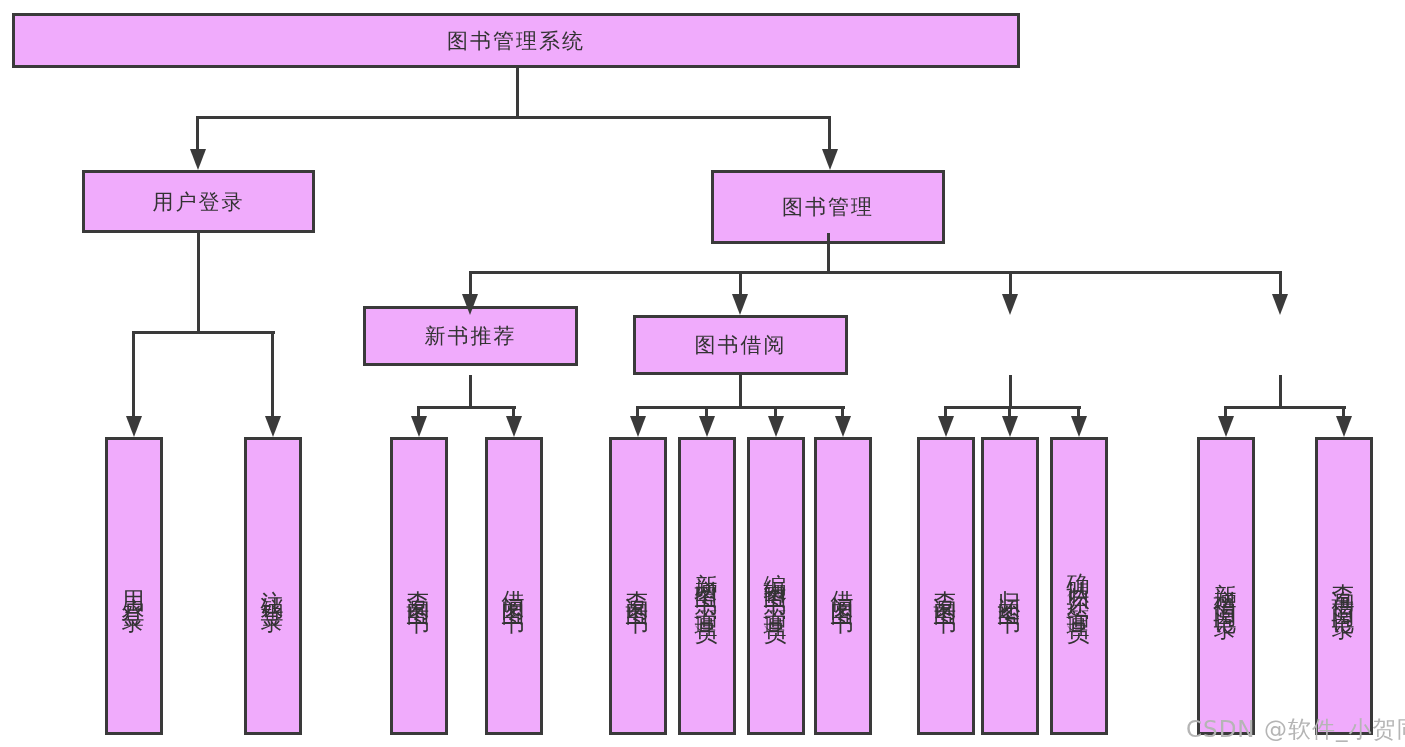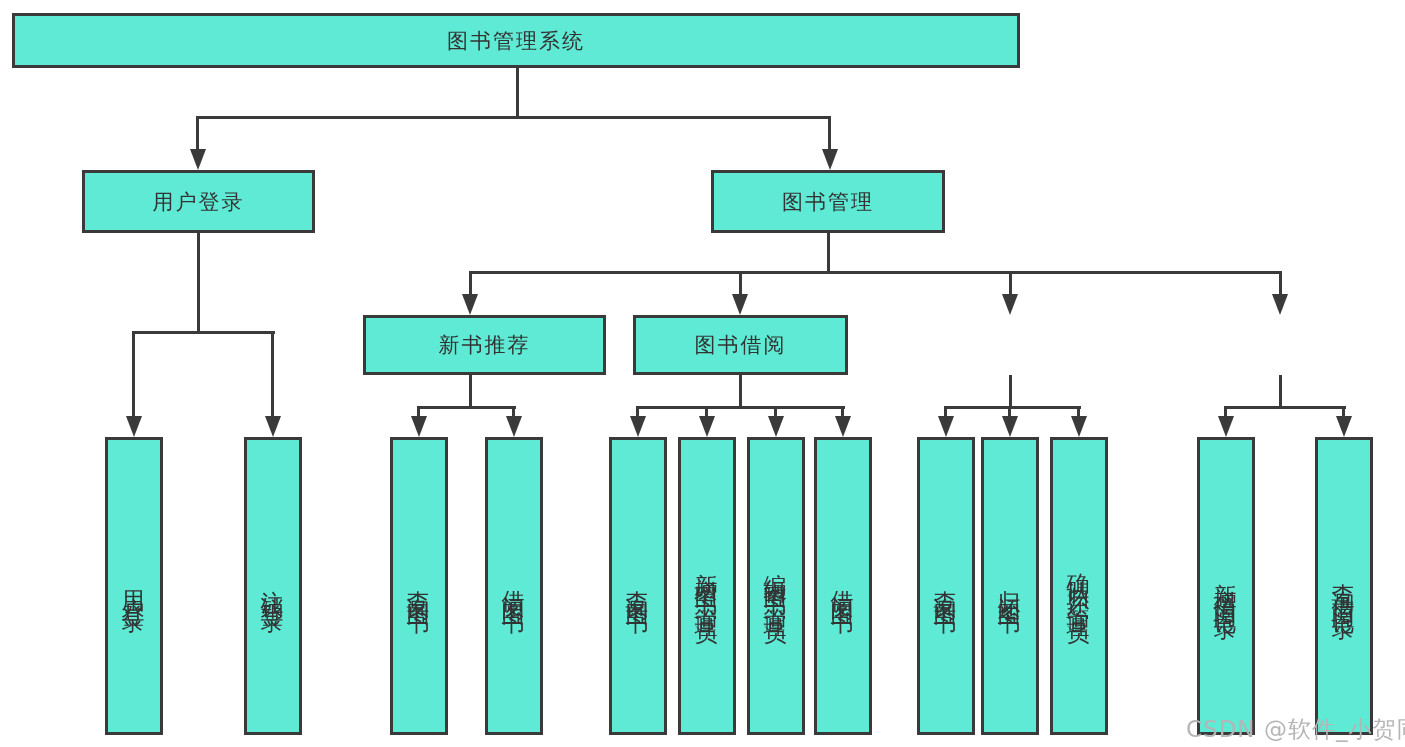--- a/index.html
+++ b/index.html
@@ -11,21 +11,21 @@
     position: relative;
     width: 1405px;
     height: 747px;
     background: #ffffff;
     overflow: hidden;
   }
   .box {
     position: absolute;
     box-sizing: border-box;
     border: 3px solid #3a3a3a;
-    background: #5eead4;
+    background: #f0abfc;
     display: flex;
     align-items: center;
     justify-content: center;
     color: #333333;
   }
   .h-label {
     font-size: 21px;
     letter-spacing: 2px;
     white-space: nowrap;
   }
@@ -71,25 +71,25 @@
 
 <div id="canvas">
 
   <div class="box" style="left:12px; top:13px; width:1008px; height:55px;">
     <span class="h-label">图书管理系统</span>
   </div>
 
   <div class="box" style="left:82px; top:170px; width:233px; height:63px;">
     <span class="h-label">用户登录</span>
   </div>
-  <div class="box" style="left:711px; top:170px; width:234px; height:63px;">
+  <div class="box" style="left:711px; top:170px; width:234px; height:74px;">
     <span class="h-label">图书管理</span>
   </div>
 
-  <div class="box" style="left:363px; top:315px; width:243px; height:60px;">
+  <div class="box" style="left:363px; top:306px; width:215px; height:60px;">
     <span class="h-label">新书推荐</span>
   </div>
   <div class="box" style="left:633px; top:315px; width:215px; height:60px;">
     <span class="h-label">图书借阅</span>
   </div>
 
   <div class="box" style="left:105px; top:437px; width:58px; height:298px;">
     <span class="vtext">用户登录</span>
   </div>
   <div class="box" style="left:244px; top:437px; width:58px; height:298px;">

